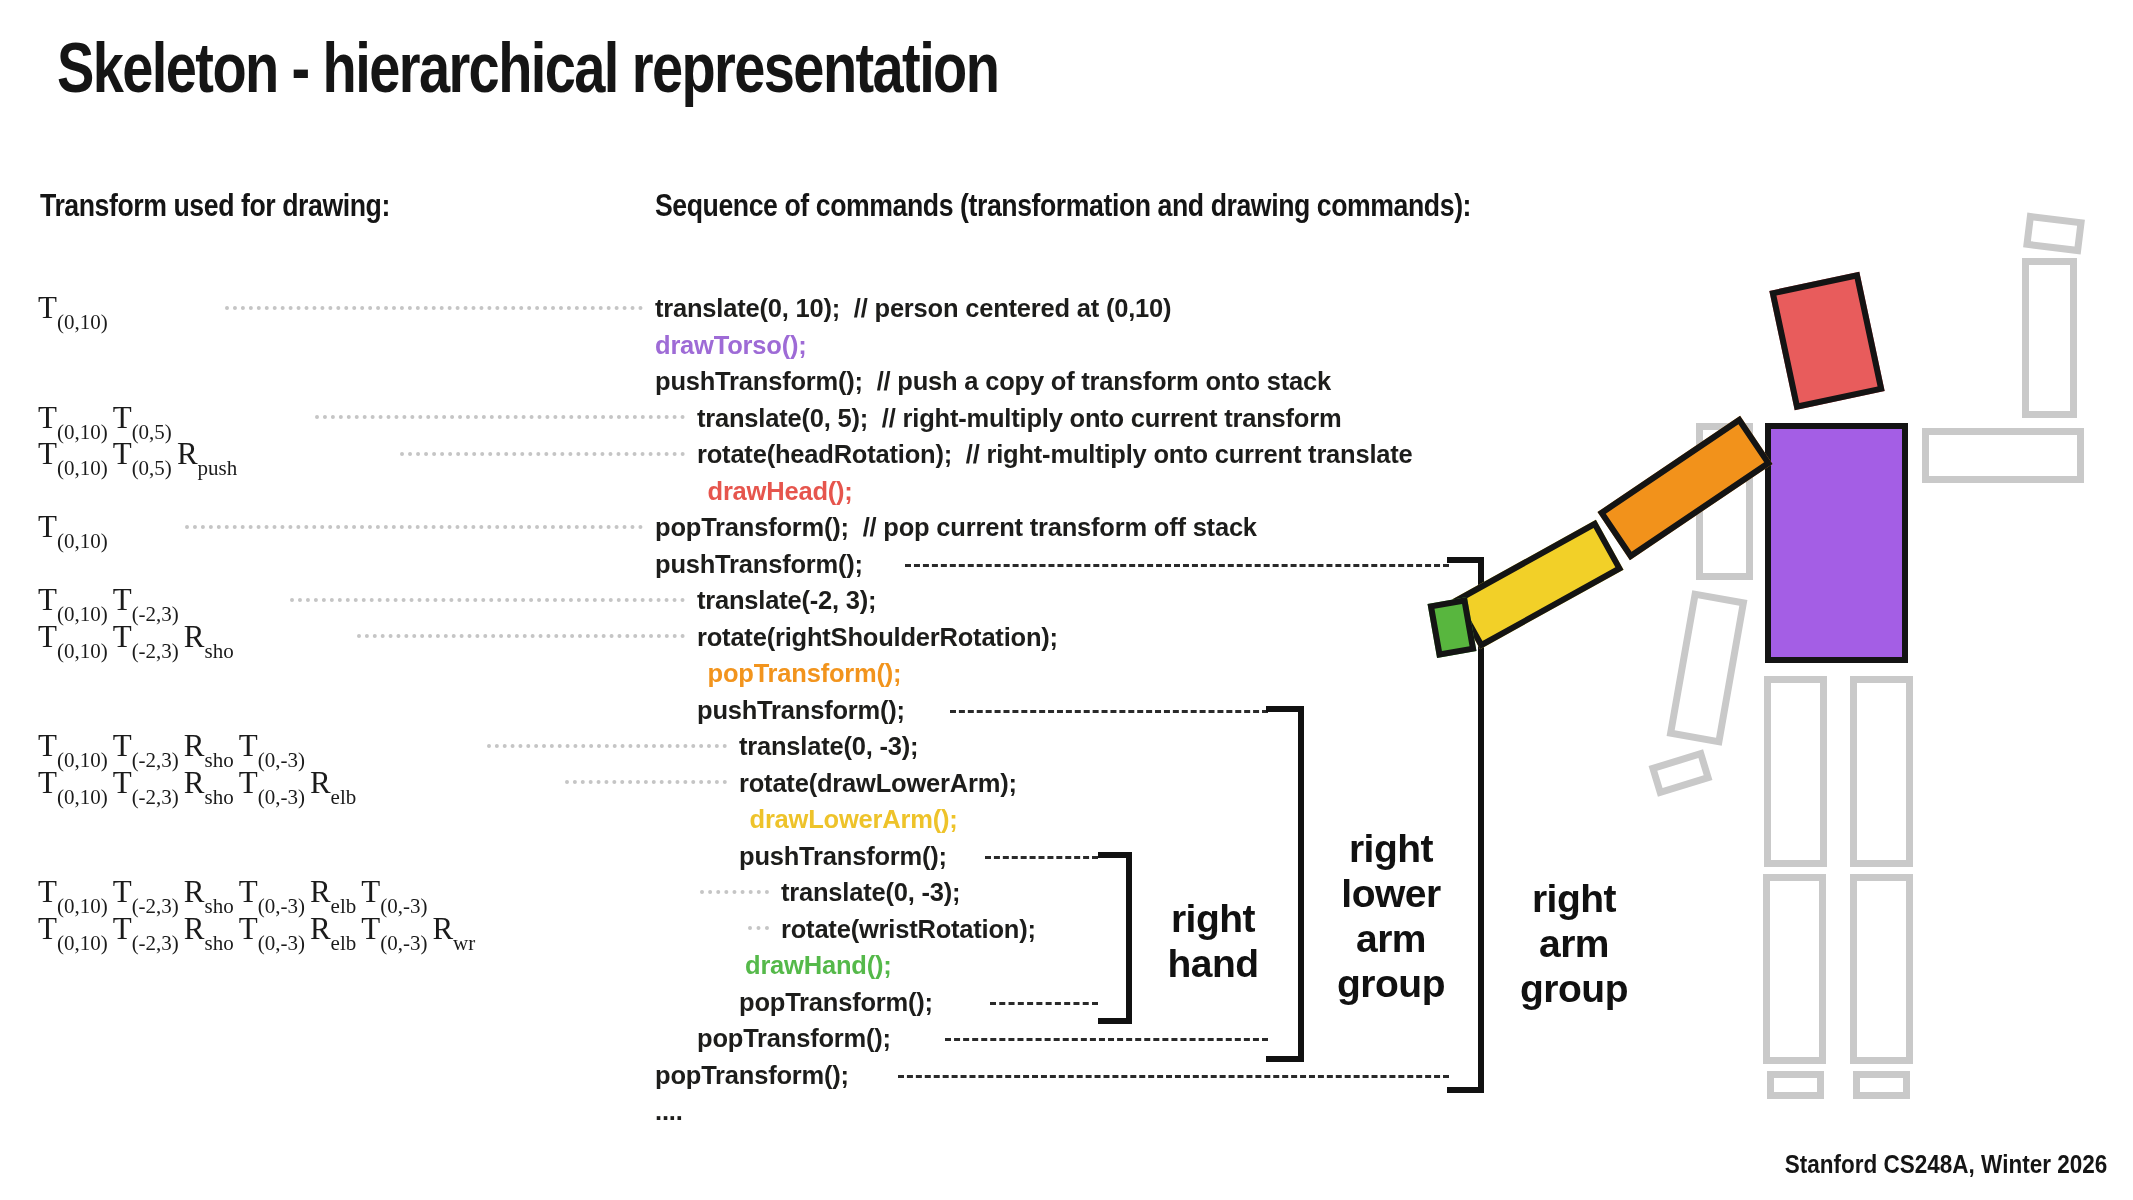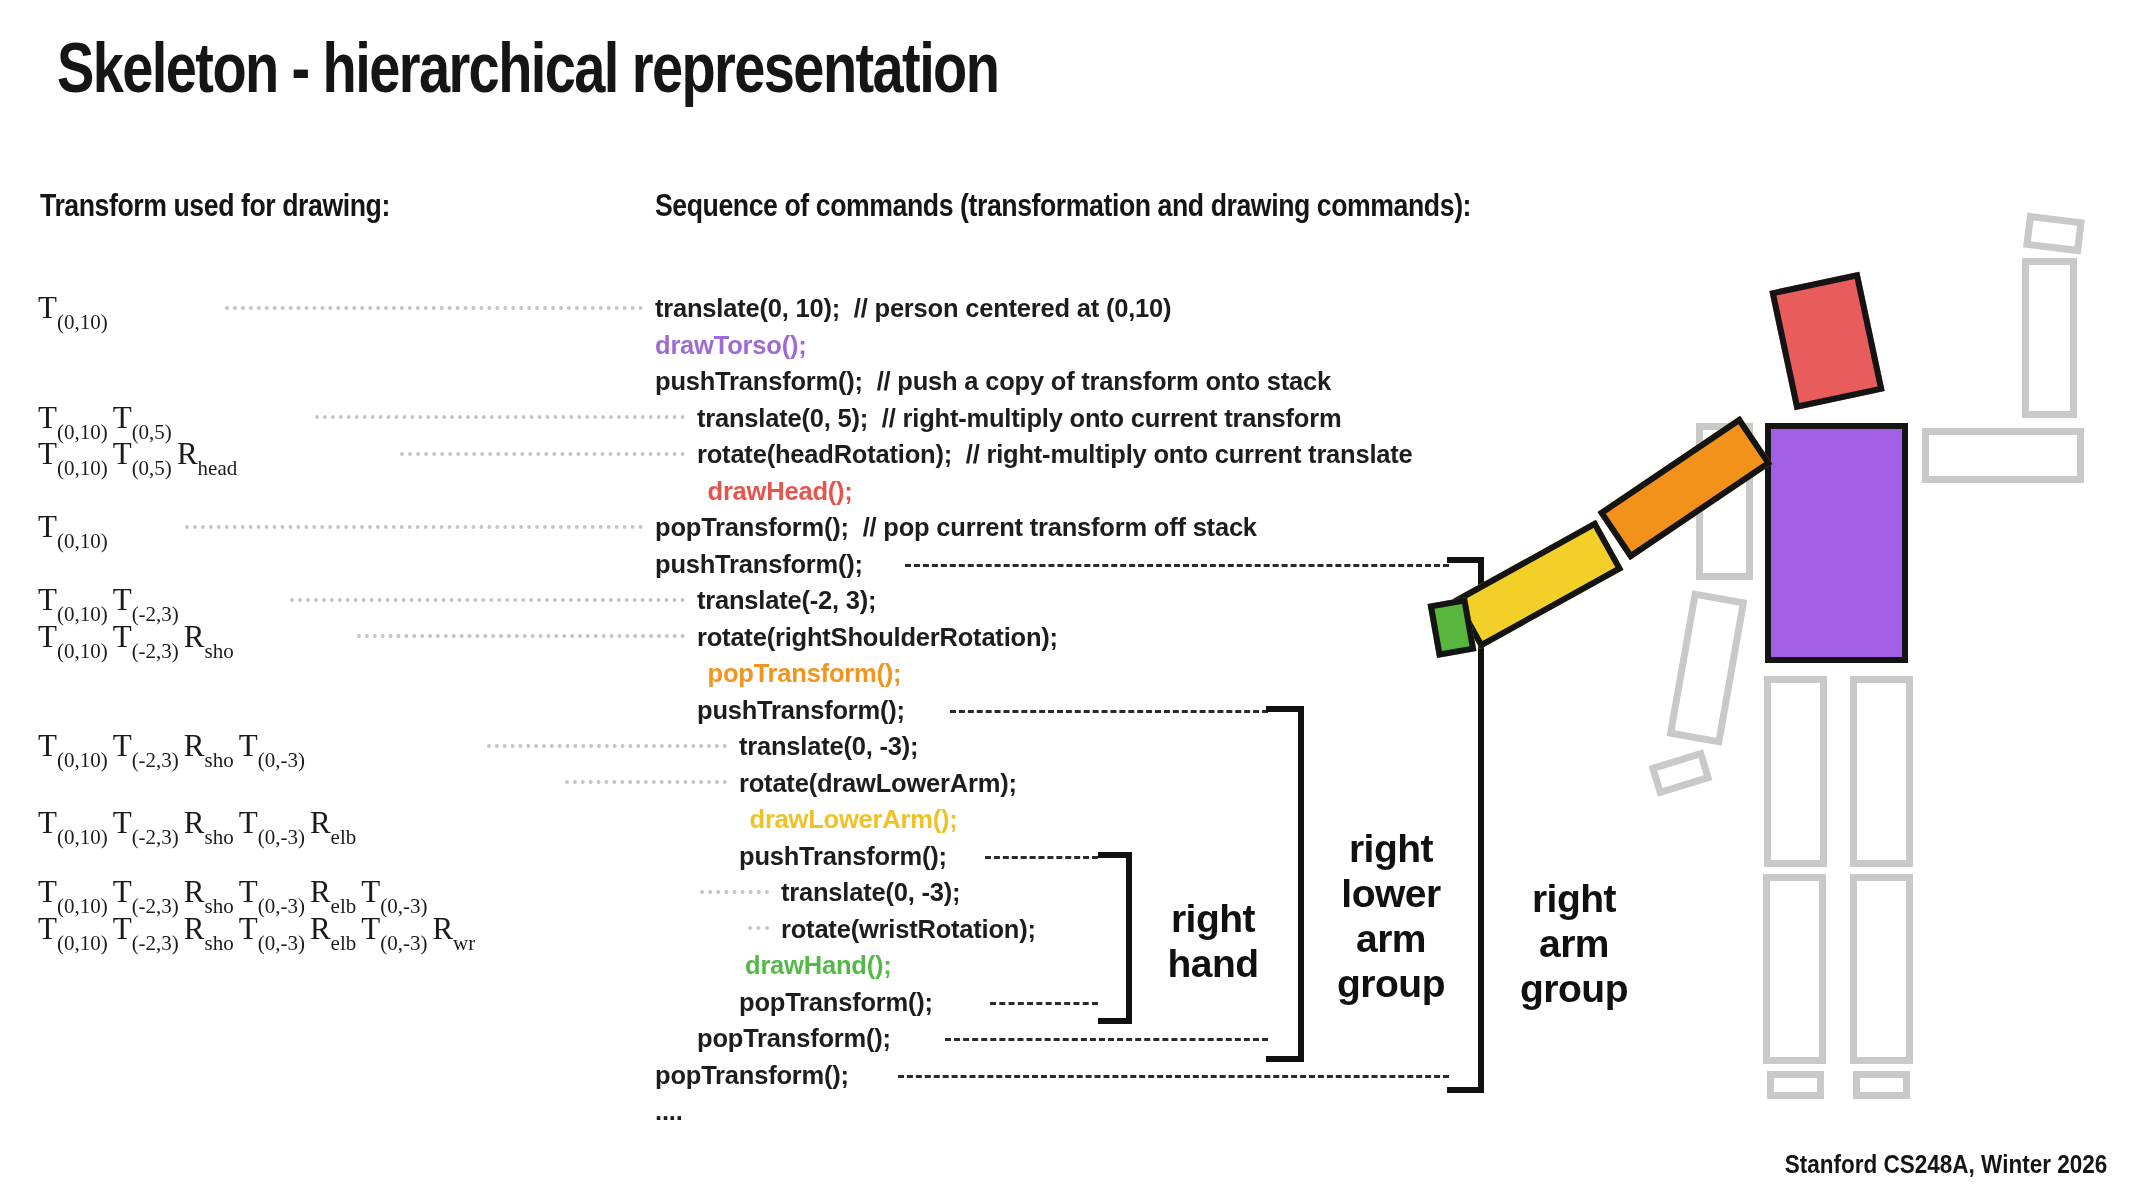--- a/index.html
+++ b/index.html
@@ -36,26 +36,26 @@
 <body>
 
 <div id="slide">
   <div class="title">Skeleton - hierarchical representation</div>
   <div class="colhead" style="left:40px;top:188px;">Transform used for drawing:</div>
   <div class="colhead" style="left:655px;top:188px;">Sequence of commands (transformation and drawing commands):</div>
 
   <div id="math-col">
       <div class="mrow" style="left: 38px; top: 286px;"><span class="seg"><span>T</span><sub>(0,10)</sub></span></div>
       <div class="mrow" style="left: 38px; top: 396px;"><span class="seg"><span>T</span><sub>(0,10)</sub></span><span class="seg"><span>T</span><sub>(0,5)</sub></span></div>
-      <div class="mrow" style="left: 38px; top: 432px;"><span class="seg"><span>T</span><sub>(0,10)</sub></span><span class="seg"><span>T</span><sub>(0,5)</sub></span><span class="seg"><span>R</span><sub>head</sub></span></div>
+      <div class="mrow" style="left: 38px; top: 432px;"><span class="seg"><span>T</span><sub>(0,10)</sub></span><span class="seg"><span>T</span><sub>(0,5)</sub></span><span class="seg"><span>R</span><sub>push</sub></span></div>
       <div class="mrow" style="left: 38px; top: 505px;"><span class="seg"><span>T</span><sub>(0,10)</sub></span></div>
       <div class="mrow" style="left: 38px; top: 578px;"><span class="seg"><span>T</span><sub>(0,10)</sub></span><span class="seg"><span>T</span><sub>(-2,3)</sub></span></div>
       <div class="mrow" style="left: 38px; top: 615px; text-align: center;"><span class="seg"><span>T</span><sub>(0,10)</sub></span><span class="seg"><span>T</span><sub>(-2,3)</sub></span><span class="seg"><span>R</span><sub>sho</sub></span></div>
       <div class="mrow" style="left: 38px; top: 724px;"><span class="seg"><span>T</span><sub>(0,10)</sub></span><span class="seg"><span>T</span><sub>(-2,3)</sub></span><span class="seg"><span>R</span><sub>sho</sub></span><span class="seg"><span>T</span><sub>(0,-3)</sub></span></div>
-      <div class="mrow" style="left: 38px; top: 761px; margin-top: 40px;"><span class="seg"><span>T</span><sub>(0,10)</sub></span><span class="seg"><span>T</span><sub>(-2,3)</sub></span><span class="seg"><span>R</span><sub>sho</sub></span><span class="seg"><span>T</span><sub>(0,-3)</sub></span><span class="seg"><span>R</span><sub>elb</sub></span></div>
+      <div class="mrow" style="left: 38px; top: 761px;"><span class="seg"><span>T</span><sub>(0,10)</sub></span><span class="seg"><span>T</span><sub>(-2,3)</sub></span><span class="seg"><span>R</span><sub>sho</sub></span><span class="seg"><span>T</span><sub>(0,-3)</sub></span><span class="seg"><span>R</span><sub>elb</sub></span></div>
       <div class="mrow" style="left: 38px; top: 870px;"><span class="seg"><span>T</span><sub>(0,10)</sub></span><span class="seg"><span>T</span><sub>(-2,3)</sub></span><span class="seg"><span>R</span><sub>sho</sub></span><span class="seg"><span>T</span><sub>(0,-3)</sub></span><span class="seg"><span>R</span><sub>elb</sub></span><span class="seg"><span>T</span><sub>(0,-3)</sub></span></div>
       <div class="mrow" style="left: 38px; top: 907px;"><span class="seg"><span>T</span><sub>(0,10)</sub></span><span class="seg"><span>T</span><sub>(-2,3)</sub></span><span class="seg"><span>R</span><sub>sho</sub></span><span class="seg"><span>T</span><sub>(0,-3)</sub></span><span class="seg"><span>R</span><sub>elb</sub></span><span class="seg"><span>T</span><sub>(0,-3)</sub></span><span class="seg"><span>R</span><sub>wr</sub></span></div>
     </div>
   <div id="code-col">
       <div class="cline" style="top: 290px; left: 655px; color: rgb(29, 29, 27);">translate(0, 10);  // person centered at (0,10)</div>
       <div class="cline" style="top: 326.5px; left: 655px; color: rgb(158, 107, 214);">drawTorso();</div>
       <div class="cline" style="top: 363px; left: 655px; color: rgb(29, 29, 27);">pushTransform();  // push a copy of transform onto stack</div>
       <div class="cline" style="top: 399.5px; left: 697px; color: rgb(29, 29, 27);">translate(0, 5);  // right-multiply onto current transform</div>
       <div class="cline" style="top: 436px; left: 697px; color: rgb(29, 29, 27);">rotate(headRotation);  // right-multiply onto current translate</div>
       <div class="cline" style="top: 472.5px; left: 707.5px; color: rgb(230, 85, 77);">drawHead();</div>

